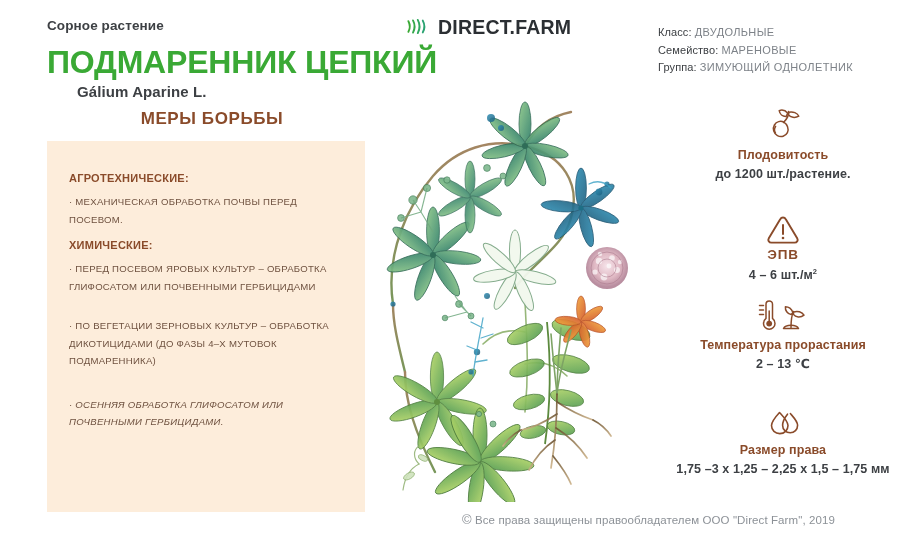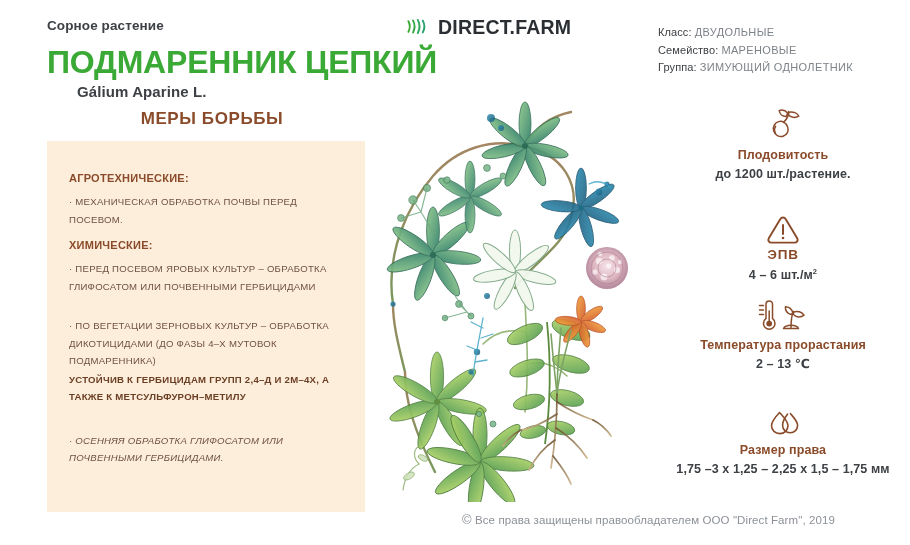--- a/index.html
+++ b/index.html
@@ -240,21 +240,20 @@
 
     <div class="msr-group" style="top:31px;">
       <div class="msr-head">АГРОТЕХНИЧЕСКИЕ:</div>
       <div class="msr-item">· МЕХАНИЧЕСКАЯ ОБРАБОТКА ПОЧВЫ ПЕРЕД ПОСЕВОМ.</div>
     </div>
 
     <div class="msr-group" style="top:98px;">
       <div class="msr-head">ХИМИЧЕСКИЕ:</div>
       <div class="msr-item">· ПЕРЕД ПОСЕВОМ ЯРОВЫХ КУЛЬТУР – ОБРАБОТКА ГЛИФОСАТОМ ИЛИ ПОЧВЕННЫМИ ГЕРБИЦИДАМИ</div>
       <div class="msr-item" style="margin-top:22px;">· ПО ВЕГЕТАЦИИ ЗЕРНОВЫХ КУЛЬТУР – ОБРАБОТКА ДИКОТИЦИДАМИ (ДО ФАЗЫ 4–Х МУТОВОК ПОДМАРЕННИКА)</div>
-      <div class="msr-item strong">УСТОЙЧИВ К ГЕРБИЦИДАМ ГРУПП 2,4–Д И 2М–4Х, А ТАКЖЕ К МЕТСУЛЬФУРОН–МЕТИЛУ</div>
       <div class="msr-item" style="margin-top:26px;font-style:italic;">· ОСЕННЯЯ ОБРАБОТКА ГЛИФОСАТОМ ИЛИ ПОЧВЕННЫМИ ГЕРБИЦИДАМИ.</div>
     </div>
 
   </div>
 
   <div id="illustration">
     <svg width="285" height="430" viewBox="0 0 285 430" role="img">
       <defs>
         <linearGradient id="lfA" x1="0" y1="0" x2="1" y2="1">
           <stop offset="0%" stop-color="#8fc98a"></stop>

